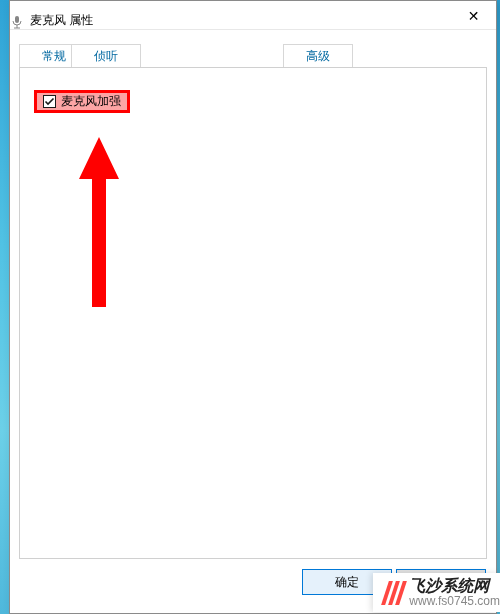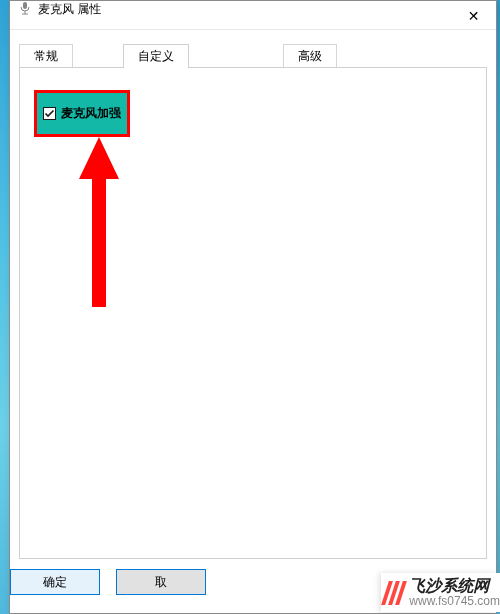--- a/index.html
+++ b/index.html
@@ -19,22 +19,22 @@
       width: 488px;
       height: 614px;
       background: #ffffff;
       border: 1px solid #8a8a8a;
       box-shadow: 4px 0 10px rgba(0,0,0,0.18);
     }
     .titlebar {
       height: 29px;
       background: #ffffff;
       display: flex;
-      align-items: flex-start;
-      padding-left: 8px;
+      align-items: flex-end;
+      padding-left: 0;
       border-bottom: 1px solid #e8e8e8;
       position: relative;
     }
     .title-icon {
       width: 14px;
       height: 14px;
       margin-right: 6px;
       display: inline-flex;
       align-items: center;
       justify-content: center;
@@ -53,27 +53,27 @@
     }
     .tabrow {
       position: relative;
       margin: 14px 9px 0 9px;
       height: 24px;
     }
     .tab {
       position: absolute;
       top: 0;
       height: 23px;
-      padding: 0 14px;
+      padding: 0 22px;
       display: inline-flex;
       align-items: center;
       background: #fff;
       border: 1px solid #d7d7d7;
       border-bottom: none;
-      color: #000000;
+      color: #0369a1;
       font-size: 12px;
       cursor: pointer;
       z-index: 2;
     }
     .tab.active {
       background: #fff;
       height: 24px;
       z-index: 4;
       border-color: #d0d0d0;
     }
@@ -101,25 +101,24 @@
       border: 1px solid #d0d0d0;
       border-top: none;
       background: #fff;
     }
     .checkbox-wrap {
       position: absolute;
       left: 14px;
       top: 22px;
       display: inline-flex;
       align-items: center;
-      padding: 12px 6px;
+      padding: 0 6px;
       border: 3px solid #ff0000;
       cursor: pointer;
-      background: #14b8a6;
-      font-weight: bold;
+      background: #fca5a5;
     }
     .cb {
       width: 13px; height: 13px;
       border: 1px solid #1a1a1a;
       margin-right: 5px;
       display: inline-flex;
       align-items: center;
       justify-content: center;
       background: #fff;
     }
@@ -131,22 +130,22 @@
       width: 40px;
       height: 170px;
       pointer-events: none;
     }
     .btnrow {
       position: absolute;
       left: 0; right: 0;
       bottom: 8px;
       height: 36px;
       display: flex;
-      justify-content: flex-start;
-      gap: 16px;
+      justify-content: flex-end;
+      gap: 4px;
       padding-right: 10px;
     }
     .btn {
       width: 90px;
       height: 26px;
       border: 1px solid #0078d7;
       background: #e1e1e1;
       display: inline-flex;
       align-items: center;
       justify-content: center;
@@ -155,21 +154,21 @@
       cursor: pointer;
     }
     .btn.primary {
       background: #e5f1fb;
     }
     .watermark {
       position: absolute;
       right: 0;
       bottom: 2px;
       background: #fff;
-      padding: 4px 0 4px 4px;
+      padding: 4px 0 4px 12px;
       display: flex;
       align-items: center;
       box-shadow: -2px 0 6px rgba(0,0,0,0.12);
       z-index: 50;
     }
     .wm-bars {
       display: inline-flex;
       gap: 3px;
       margin-right: 6px;
       align-items: center;
@@ -199,22 +198,22 @@
     <span class="title-text">麦克风 属性</span>
     <div class="close-btn">
       <span>✕</span>
     </div>
   </div>
 
   <div class="tabrow">
     <div class="tab" style="left:0">
         <span>常规</span>
       </div>
-    <div class="tab active" style="left:104px">
-        <span>自定义</span>
+    <div class="tab" style="left:52px">
+        <span>侦听</span>
       </div>
     <div class="tab" style="left:264px">
         <span>高级</span>
       </div>
     <div class="tab-baseline"></div>
   </div>
 
   <div class="content">
     <label class="checkbox-wrap">
       <span class="cb">

